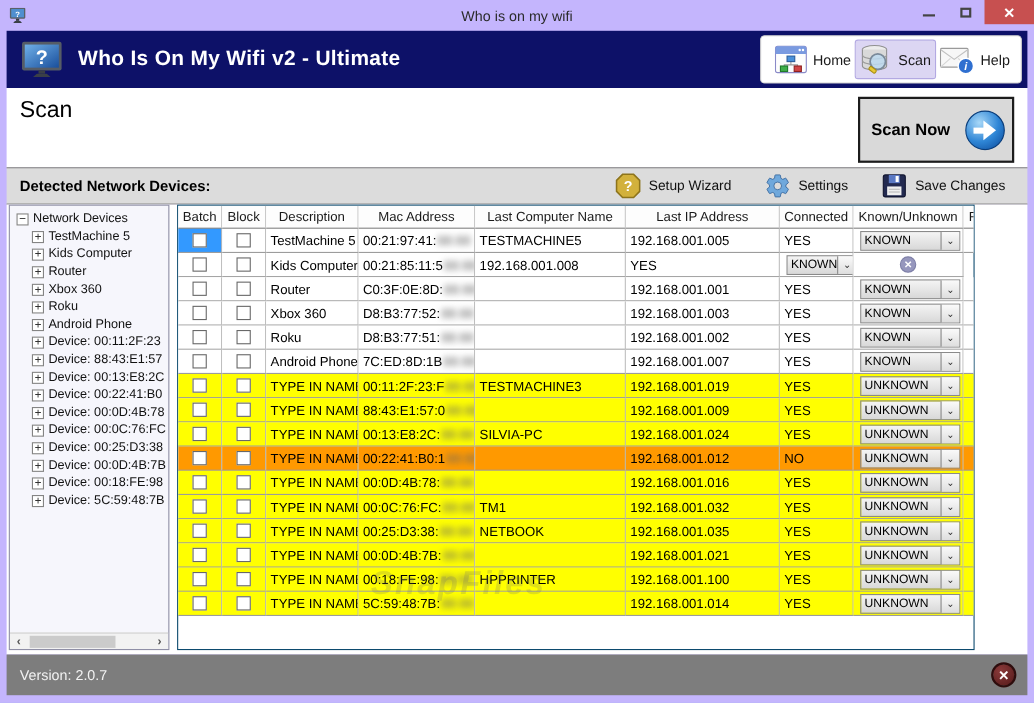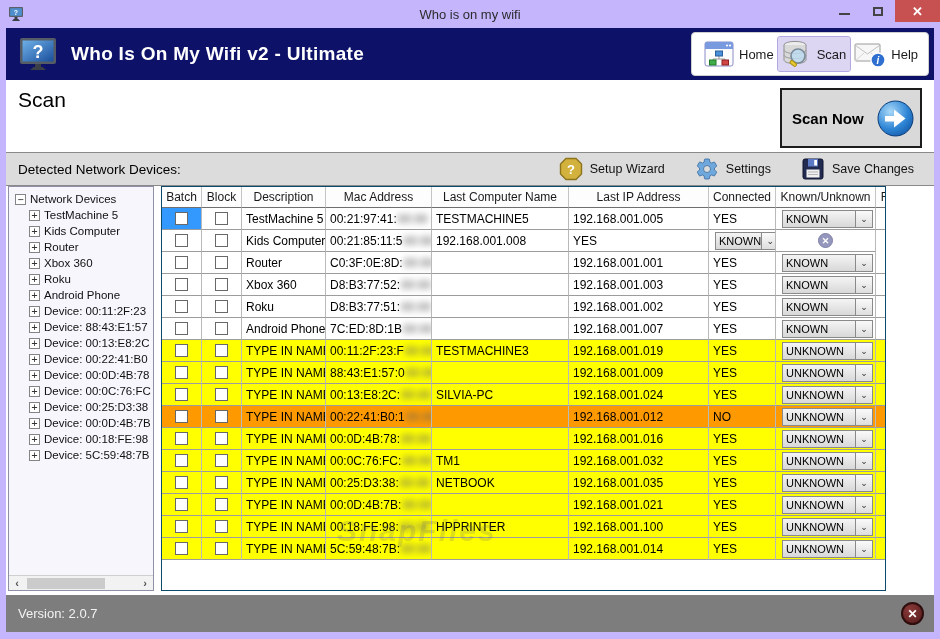--- a/index.html
+++ b/index.html
@@ -26,21 +26,21 @@
   .navbtn.active { background:#dcd6f3; outline:1px solid #b3a9e2; }
 
   
   .scansection { position:absolute; top:80px; left:6px; right:6px; height:72px; background:#fff; }
   .scansection h1 { font-size:21px; font-weight:400; color:#000; margin:8px 0 0 12px; }
   .scannow { position:absolute; top:8px; right:12px; width:142px; height:60px; background:#d9d9d9; border:2px solid #1c1c1c; display:flex; align-items:center; justify-content:space-between; padding:0 6px 0 10px; }
   .scannow .lbl { font-size:15px; font-weight:bold; color:#000; }
 
   
   .toolbar { position:absolute; top:152px; left:6px; right:6px; height:34px; background:#dcdcdc; border-top:1px solid #8a8a8a; border-bottom:1px solid #8a8a8a; display:flex; align-items:center; }
-  .toolbar .bandtitle { font-size:13.5px; font-weight:normal; color:#000; margin-left:12px; }
+  .toolbar .bandtitle { font-size:13.5px; font-weight:bold; color:#000; margin-left:12px; }
   .toolbtns { margin-left:auto; display:flex; align-items:center; gap:30px; margin-right:20px; }
   .toolbtn { display:flex; align-items:center; gap:7px; font-size:12.5px; color:#111; cursor:default; }
 
   
   .main { position:absolute; top:186px; left:6px; right:6px; bottom:44px; background:#fff; }
 
   .tree { position:absolute; left:2px; top:0; width:146px; height:405px; background:#f6f6fc; border:1px solid #8f8fa6; overflow:hidden; }
   .treelist { padding:4px 0 0 6px; }
   .titem { display:flex; align-items:center; gap:4px; height:16px; font-size:11.5px; color:#111; white-space:nowrap; cursor:default; }
   .titem.child { margin-left:14px; }

